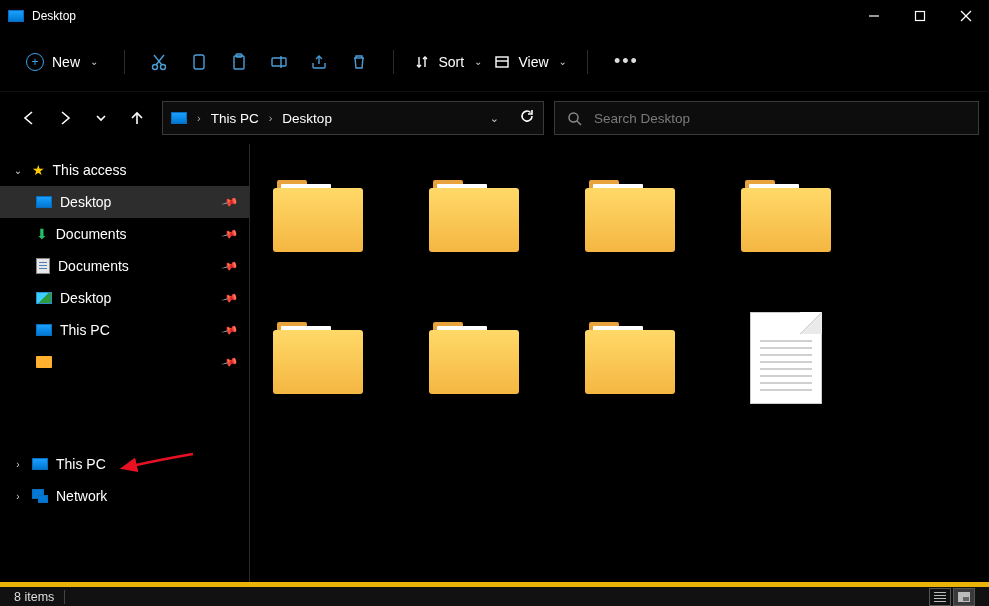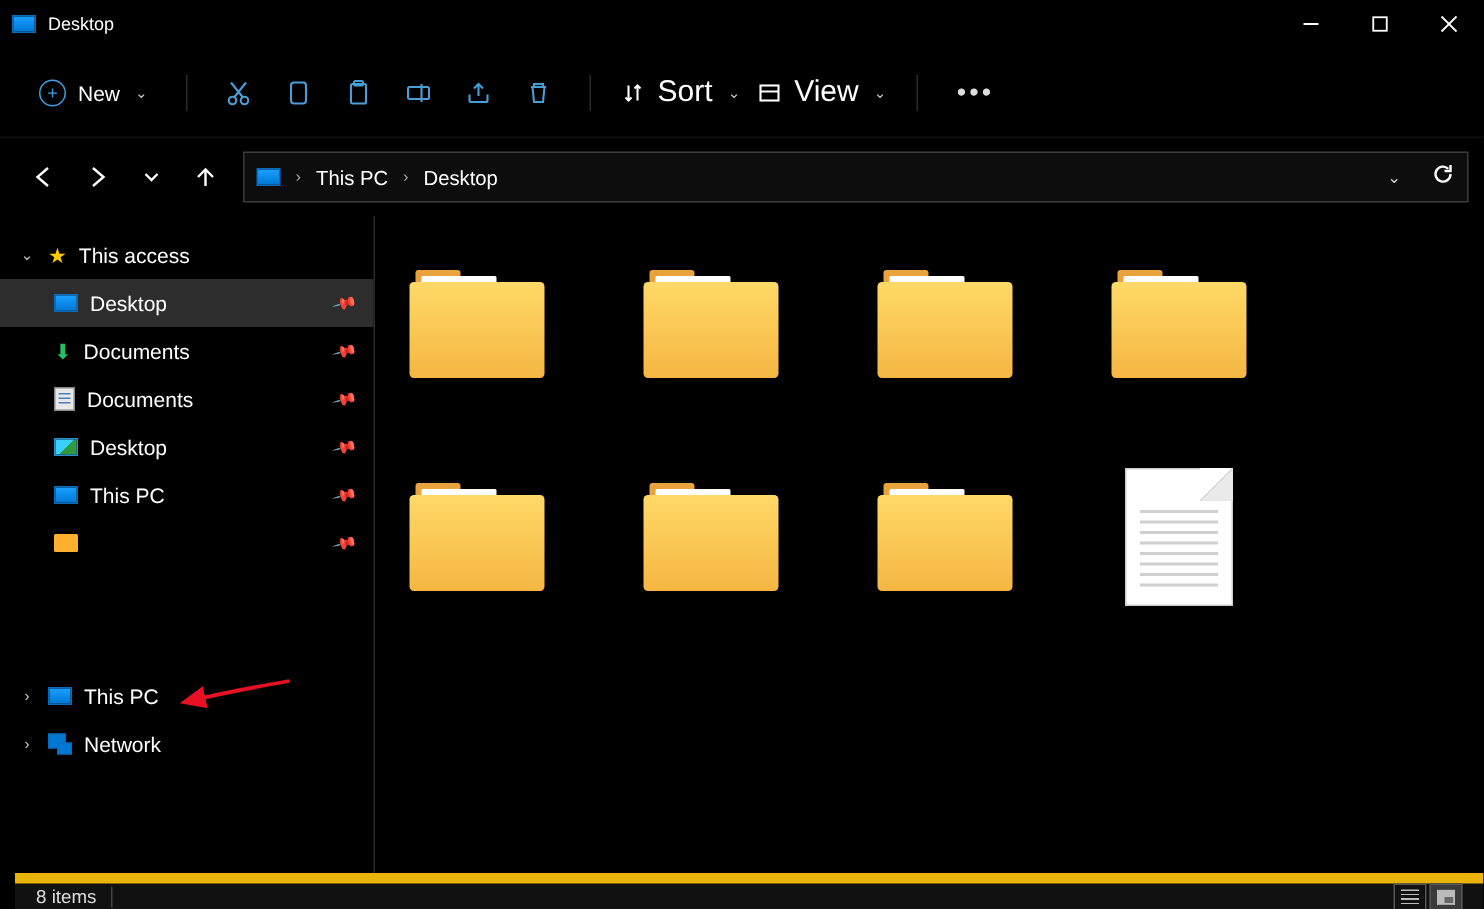--- a/index.html
+++ b/index.html
@@ -16,21 +16,21 @@
 
 .toolbar { height: 60px; display:flex; align-items:center; padding: 0 14px; gap: 0; background:#000; border-bottom:1px solid #111; }
 .tb-new { display:flex; align-items:center; gap:8px; padding:6px 12px; border-radius:4px; }
 .tb-new .plus-circ { width:18px; height:18px; border:1.4px solid #3ca0e7; border-radius:50%; display:flex; align-items:center; justify-content:center; color:#3ca0e7; font-size:12px; line-height:1;}
 .tb-new-text { font-size:14px; }
 .tb-chev { font-size:10px; color:#ccc; margin-left:2px;}
 .tb-sep { width:1px; height:24px; background:#2b2b2b; margin:0 14px; }
 .tb-icon { width:40px; height:40px; display:flex; align-items:center; justify-content:center; color:#5aa9e6; }
 .tb-icon svg { stroke:#4a9ed8; fill:none; }
 .tb-sortview { display:flex; align-items:center; gap:8px; padding:4px 6px;}
-.tb-sortview span.lbl { font-size:20px;text-align:center; }
+.tb-sortview span.lbl { font-size:14px;text-align:center; }
 .tb-dots { font-size:18px; letter-spacing:2px; padding:0 12px; color:#ddd;}
 
 
 .addr-row { height:52px; display:flex; align-items:center; padding:0 10px; gap:10px; background:#000; }
 .nav-arrows { display:flex; gap:18px; align-items:center; padding:0 6px 0 10px;}
 .nav-arrows .arr { width:18px; height:18px; display:flex; align-items:center; justify-content:center; color:#fff; }
 .nav-arrows svg { stroke:#fff; fill:none; }
 .addr-box { flex:1; height:34px; border:1px solid #3a3a3a; background:#0d0d0d; display:flex; align-items:center; padding:0 8px; gap:10px;}
 .addr-box .pc-icon { width:16px; height:12px; background:linear-gradient(#1a9fff,#0078d4); border:1px solid #0a6cbd;}
 .crumb { font-size:13.5px; }
@@ -69,21 +69,21 @@
 .grid-item { width:100px; height:100px; display:flex; align-items:center; justify-content:center;}
 .folder-big { width:90px; height:72px; position:relative; }
 .folder-big .tab { position:absolute; top:0; left:4px; width:30px; height:12px; background:#e8a33d; border-radius:2px 2px 0 0;}
 .folder-big .body { position:absolute; top:8px; left:0; right:0; bottom:0; background:linear-gradient(#ffd968,#f5b642); border-radius:3px;}
 .folder-big .sheet { position:absolute; top:4px; left:8px; width:50px; height:8px; background:#fff; border-radius:1px;}
 .file-big { width:72px; height:92px; background:#fff; position:relative; box-shadow:inset 0 0 0 1px #ccc;}
 .file-big::before { content:""; position:absolute; top:0; right:0; width:22px; height:22px; background:linear-gradient(135deg,#fff 48%,#ccc 50%,#eaeaea 52%); }
 .file-big::after { content:""; position:absolute; top:28px; left:10px; right:10px; height:2px; background:#d0d0d0; box-shadow:0 7px 0 #d0d0d0,0 14px 0 #d0d0d0,0 21px 0 #d0d0d0,0 28px 0 #d0d0d0,0 35px 0 #d0d0d0,0 42px 0 #d0d0d0,0 49px 0 #d0d0d0;}
 
 
-.statusbar { position:absolute; bottom:0; left:10px; right:0; height:24px; background:#111; display:flex; align-items:center; padding:0 14px; font-size:12.5px; color:#ddd; border-top:7px solid #eab308;}
+.statusbar { position:absolute; bottom:0; left:0; right:0; height:24px; background:#111; display:flex; align-items:center; padding:0 14px; font-size:12.5px; color:#ddd; border-top:5px solid #eab308;}
 .statusbar .divider { width:1px; height:14px; background:#444; margin:0 10px;}
 .view-toggles { margin-left:auto; display:flex; gap:2px;}
 .vt { width:22px; height:18px; border:1px solid #555; display:flex; align-items:center; justify-content:center;}
 .vt.active { background:#3a3a3a;}
 .vt-lines { width:12px; height:10px; background:repeating-linear-gradient(#bbb,#bbb 1px,transparent 1px,transparent 3px);}
 .vt-grid { width:12px; height:10px; background:#666; box-shadow:inset 0 0 0 1px #bbb, inset 4px 0 0 1px #bbb, inset 0 4px 0 1px #bbb;}
 </style>
 </head>
 <body>
 
@@ -209,20 +209,27 @@
     <span class="crumb">This PC</span>
     <span class="crumb-sep">›</span>
     <span class="crumb">Desktop</span>
     <div class="addr-spacer"></div>
     <span class="addr-chev">⌄</span>
     <span class="addr-refresh"><svg width="16" height="16" stroke-width="1.6">
           <path d="M13 8a5 5 0 11-1.5-3.5"></path>
           <path d="M13 2v4h-4"></path>
         </svg></span>
   </div>
+  <div class="search-box">
+    <svg width="15" height="15" stroke-width="1.5">
+        <circle cx="6.5" cy="6.5" r="4.5"></circle>
+        <line x1="10" y1="10" x2="14" y2="14"></line>
+      </svg>
+    <span class="search-ph">Search Desktop</span>
+  </div>
 </div>
 
 <div class="body-row">
   <div class="sidebar">
     <div class="tree-item">
       <span class="expand">⌄</span>
       <span class="star-icon">★</span>
       <span>This access</span>
     </div>
     <div class="tree-sub">

